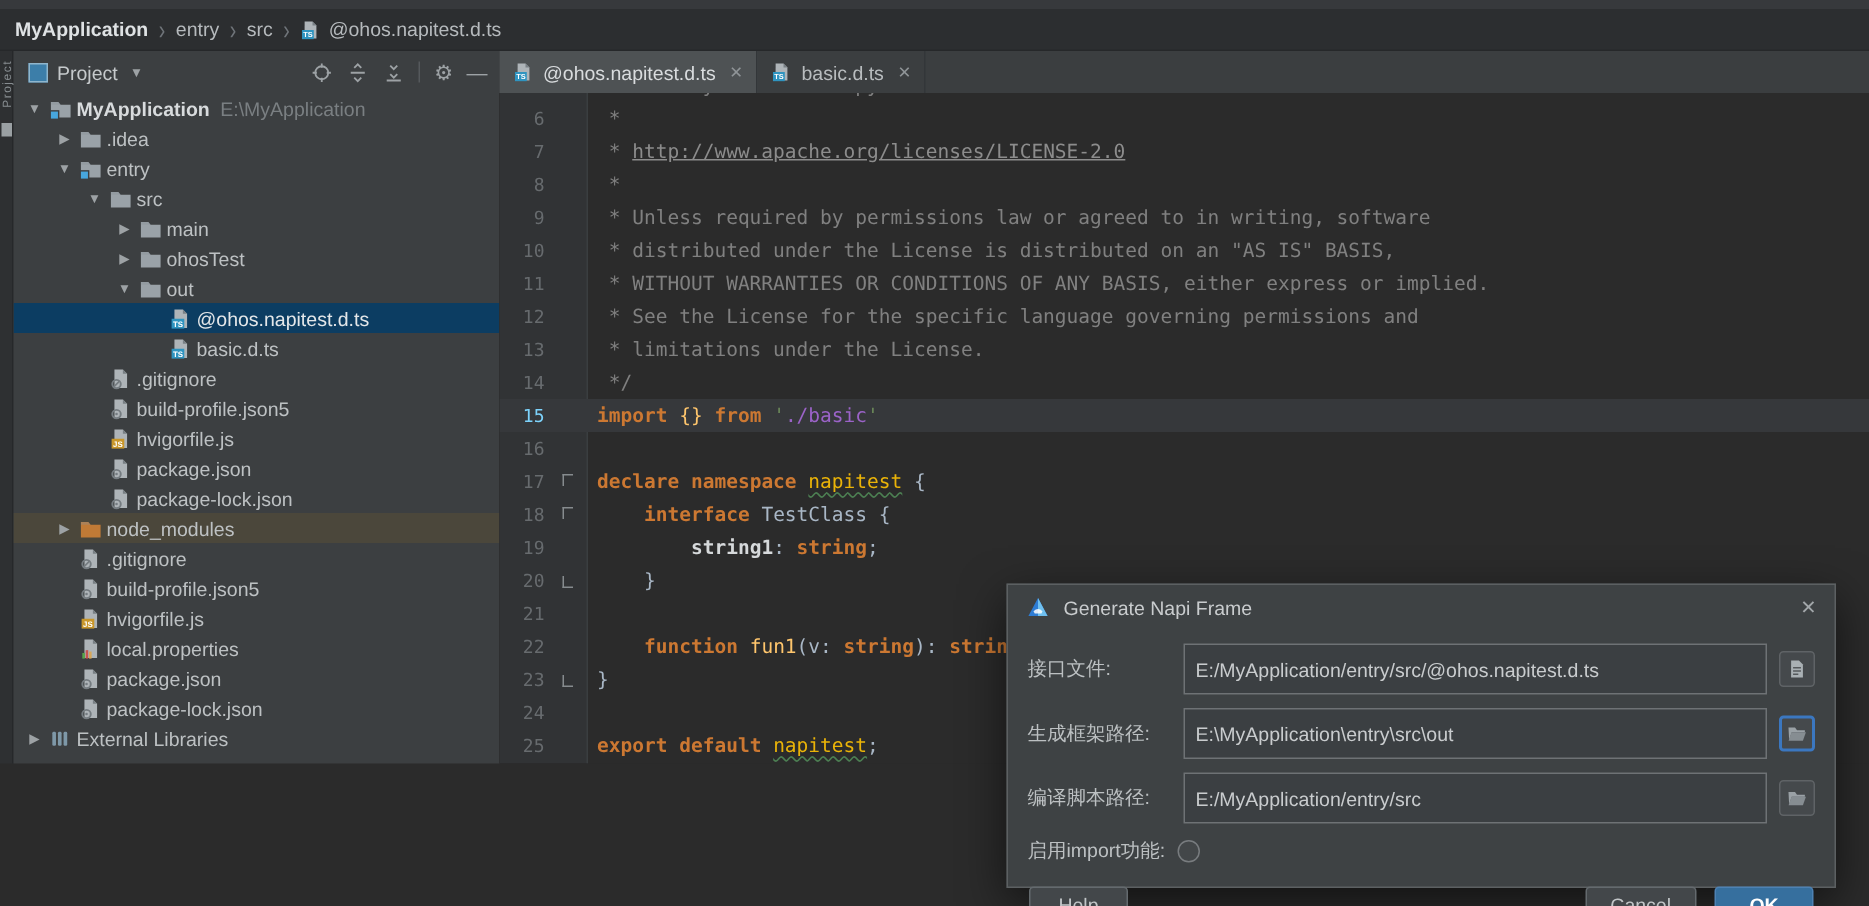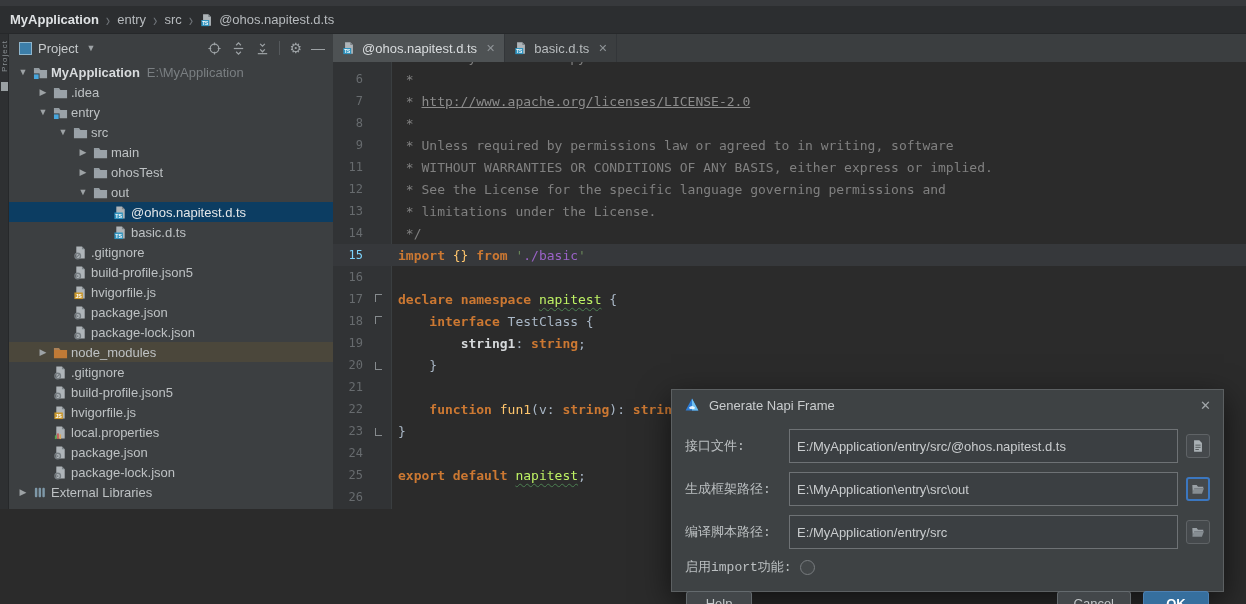--- a/index.html
+++ b/index.html
@@ -68,31 +68,31 @@
   .cline .code { padding-left:7px; white-space:pre; }
   .s-cm  { color:#808080; }
   .s-lnk { color:#8c8c8c; text-decoration:underline; }
   .s-kw  { color:#cc7832; font-weight:bold; }
   .s-br  { color:#ffc66d; }
   .s-q   { color:#6a8759; }
   .s-path{ color:#9b63c8; }
   .s-def { color:#a9b7c6; }
   .s-fld { color:#d6d9db; font-weight:bold; }
   .s-fn  { color:#ffc66d; }
-  .s-wavy{ color:#bef264; text-decoration-line:underline; text-decoration-style:wavy;
+  .s-wavy{ color:#eab308; text-decoration-line:underline; text-decoration-style:wavy;
     text-decoration-color:#4c8052; text-underline-offset:3px; text-decoration-thickness:1px; }
   
   .dialog { position:absolute; left:671px; top:389px; width:553px; height:203px;
     background:#3e4244; border:1px solid #5c6062; box-shadow:0 10px 30px rgba(0,0,0,.6);
     z-index:20; }
   .dlg-title { height:30px; display:flex; align-items:center; gap:9px; padding:0 12px; }
   .dlg-title .t { color:#c9ccce; }
   .dlg-close { margin-left:auto; color:#a2a7aa; font-size:13px; }
   .dlg-row { display:flex; align-items:center; padding:0 13px; margin-top:9px; gap:8px; }
-  .dlg-row .flabel { width:96px; color:#bcc0c2; flex:none;font-family:Liberation Mono, monospace; }
+  .dlg-row .flabel { width:96px; color:#bcc0c2; flex:none; }
   .dlg-input { flex:1; height:24px; background:#3b3f42; border:1px solid #6e7275;
     color:#c9ccce; padding:16px 7px; font-size:13px; display:flex; align-items:center;
     white-space:nowrap; overflow:hidden; }
   .dlg-sidebtn { width:24px; height:24px; background:#45494c; border:1px solid #5f6366;
     border-radius:3px; display:flex; align-items:center; justify-content:center; flex:none; }
   .dlg-sidebtn.focus { border:2px solid #3b77c0; }
   .radio { width:15px; height:15px; border-radius:50%; border:1px solid #787c7f;
     background:#434749; }
   .dlg-btns { display:flex; align-items:center; padding:0 14px; margin-top:15px; }
   .btn { height:25px; min-width:66px; padding:0 16px; background:#43474a;
@@ -476,20 +476,25 @@
             </div>
             <div class="cline">
               <span class="ln">8</span>
               <span class="foldc"></span>
               <span class="code"><span class="s-cm"> *</span></span>
             </div>
             <div class="cline">
               <span class="ln">9</span>
               <span class="foldc"></span>
               <span class="code"><span class="s-cm"> * Unless required by permissions law or agreed to in writing, software</span></span>
+            </div>
+            <div class="cline">
+              <span class="ln">10</span>
+              <span class="foldc"></span>
+              <span class="code"><span class="s-cm"> * distributed under the License is distributed on an "AS IS" BASIS,</span></span>
             </div>
             <div class="cline">
               <span class="ln">11</span>
               <span class="foldc"></span>
               <span class="code"><span class="s-cm"> * WITHOUT WARRANTIES OR CONDITIONS OF ANY BASIS, either express or implied.</span></span>
             </div>
             <div class="cline">
               <span class="ln">12</span>
               <span class="foldc"></span>
               <span class="code"><span class="s-cm"> * See the License for the specific language governing permissions and</span></span>

